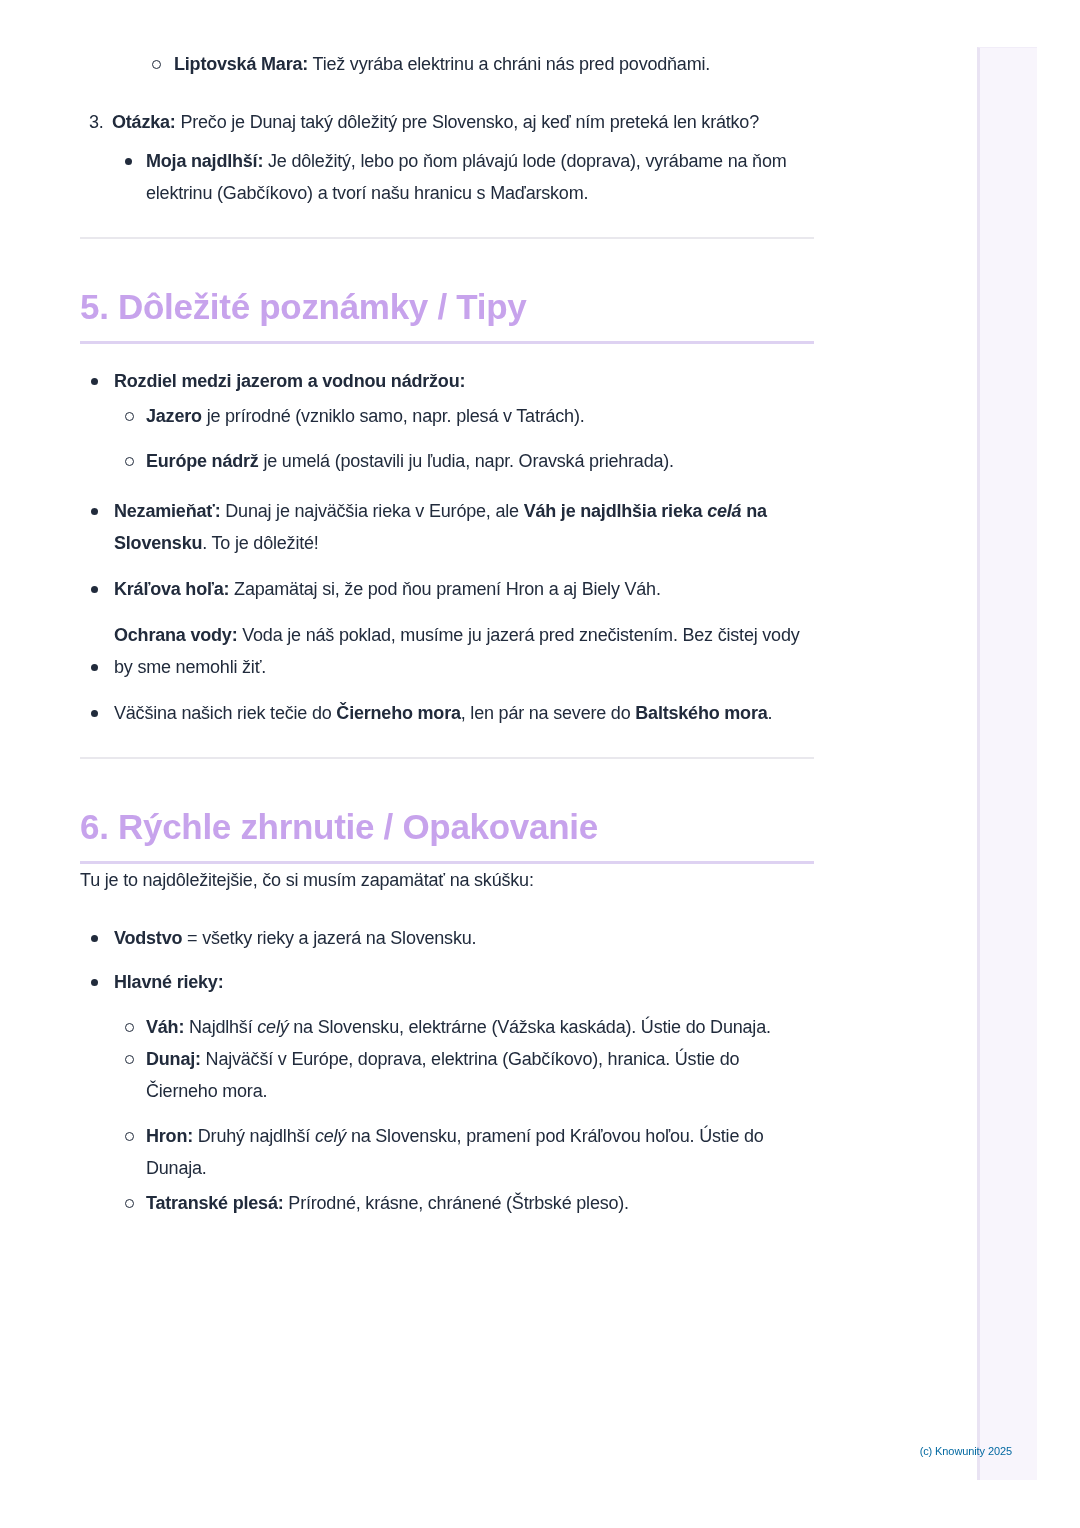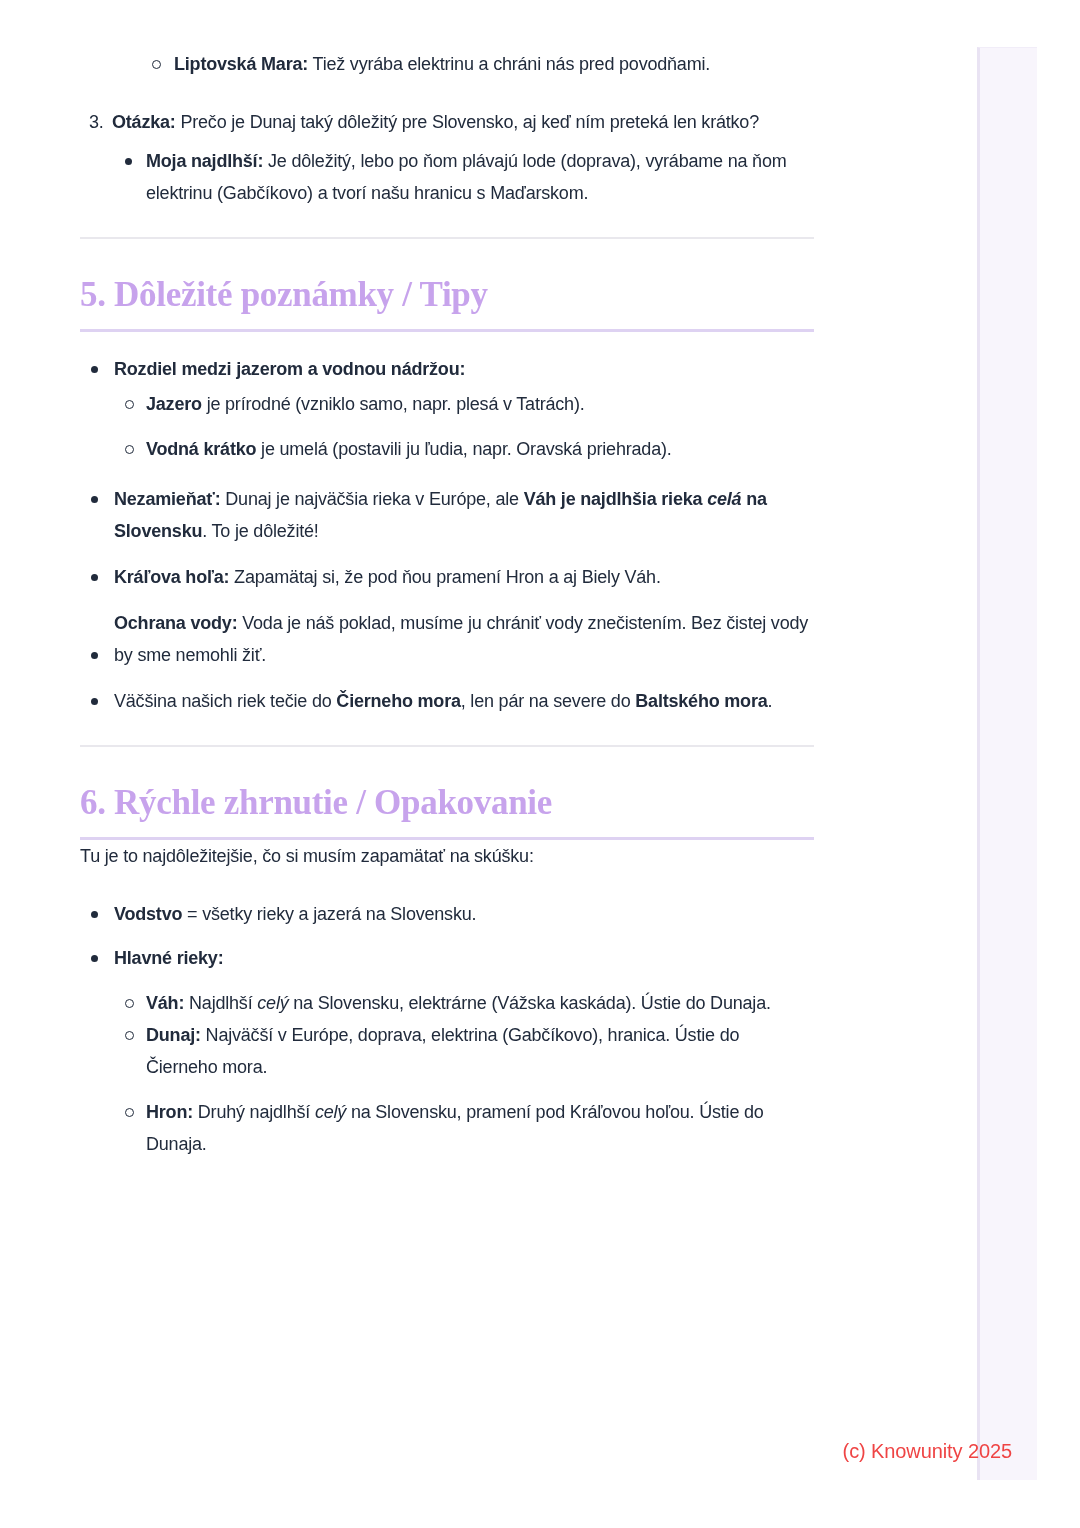--- a/index.html
+++ b/index.html
@@ -32,29 +32,29 @@
   .i{font-style:italic;}
   h2{
     margin:0;font-size:35px;line-height:44px;font-weight:700;
     color:#c7a3ec;letter-spacing:-0.3px;
   }
   .h-line{height:3px;background:#ded2f2;width:100%;border:none;}
   .divider{height:2px;background:#e9e8ed;width:100%;border:none;}
   .mt3{margin-top:3px;}  .mt7{margin-top:7px;}   .mt12{margin-top:12px;}
   .mt13{margin-top:13px;}.mt14{margin-top:14px;align-items:flex-end;} .mt18{margin-top:18px;}
   .mt21{margin-top:21px;}.mt22{margin-top:22px;} .mt26{margin-top:26px;}
-  .mt28{margin-top:28px;}.mt46{margin-top:34px;font-family:Liberation Serif, serif;}
+  .mt28{margin-top:28px;}.mt46{margin-top:46px;}
   .side-stripe{
     position:absolute;left:977px;top:47px;width:57px;height:1432px;
     background:#f8f5fc;border-left:3px solid #e9e3f3;border-top:1px solid #f1edf8;
     z-index:1;
   }
   .watermark{
     position:absolute;top:1441px;right:68px;z-index:2;
-    font-size:20px;line-height:20px;color:#ef4444;letter-spacing:-0.1px;
+    font-size:11px;line-height:20px;color:#0369a1;letter-spacing:-0.1px;
   }
 </style>
 </head>
 <body>
 
 <div class="content">
 
   <div class="intro-block">
     <div class="row i-circ">
       <span class="mk">
@@ -90,40 +90,40 @@
       <div class="row l2">
         <span class="mk">
             <i class="circ"></i>
           </span>
         <p class="runs"><span class="b">Jazero</span><span> je prírodné (vzniklo samo, napr. plesá v Tatrách).</span></p>
       </div>
       <div class="row l2 mt13">
         <span class="mk">
             <i class="circ"></i>
           </span>
-        <p class="runs"><span class="b">Vodná krátko</span><span> je umelá (postavili ju ľudia, napr. Oravská priehrada).</span></p>
+        <p class="runs"><span class="b">Európe nádrž</span><span> je umelá (postavili ju ľudia, napr. Oravská priehrada).</span></p>
       </div>
     </div>
     <div class="row l1 mt18">
       <span class="mk">
           <i class="dot"></i>
         </span>
       <p class="runs"><span class="b">Nezamieňať:</span><span> Dunaj je najväčšia rieka v Európe, ale </span><span class="b">Váh je najdlhšia rieka </span><span class="b i">celá</span><span class="b"> na Slovensku</span><span>. To je dôležité!</span></p>
     </div>
     <div class="row l1 mt14">
       <span class="mk">
           <i class="dot"></i>
         </span>
       <p class="runs"><span class="b">Kráľova hoľa:</span><span> Zapamätaj si, že pod ňou pramení Hron a aj Biely Váh.</span></p>
     </div>
     <div class="row l1 mt14">
       <span class="mk">
           <i class="dot"></i>
         </span>
-      <p class="runs"><span class="b">Ochrana vody:</span><span> Voda je náš poklad, musíme ju chrániť vody znečistením. Bez čistej vody by sme nemohli žiť.</span></p>
+      <p class="runs"><span class="b">Ochrana vody:</span><span> Voda je náš poklad, musíme ju jazerá pred znečistením. Bez čistej vody by sme nemohli žiť.</span></p>
     </div>
     <div class="row l1 mt14">
       <span class="mk">
           <i class="dot"></i>
         </span>
       <p class="runs"><span>Väčšina našich riek tečie do </span><span class="b">Čierneho mora</span><span>, len pár na severe do </span><span class="b">Baltského mora</span><span>.</span></p>
     </div>
   </div>
 
   <div class="divider mt28"></div>
@@ -159,18 +159,26 @@
           </span>
         <p class="runs"><span class="b">Dunaj:</span><span> Najväčší v Európe, doprava, elektrina (Gabčíkovo), hranica. Ústie do Čierneho mora.</span></p>
       </div>
       <div class="row l2 mt13">
         <span class="mk">
             <i class="circ"></i>
           </span>
         <p class="runs"><span class="b">Hron:</span><span> Druhý najdlhší </span><span class="i">celý</span><span> na Slovensku, pramení pod Kráľovou hoľou. Ústie do Dunaja.</span></p>
       </div>
     </div>
+    <div class="sub mt3">
+      <div class="row l2">
+        <span class="mk">
+            <i class="circ"></i>
+          </span>
+        <p class="runs"><span class="b">Tatranské plesá:</span><span> Prírodné, krásne, chránené (Štrbské pleso).</span></p>
+      </div>
+    </div>
   </div>
 
 </div>
 
 <div class="side-stripe"></div>
 <div class="watermark">(c) Knowunity 2025</div>
 
 </body></html>

